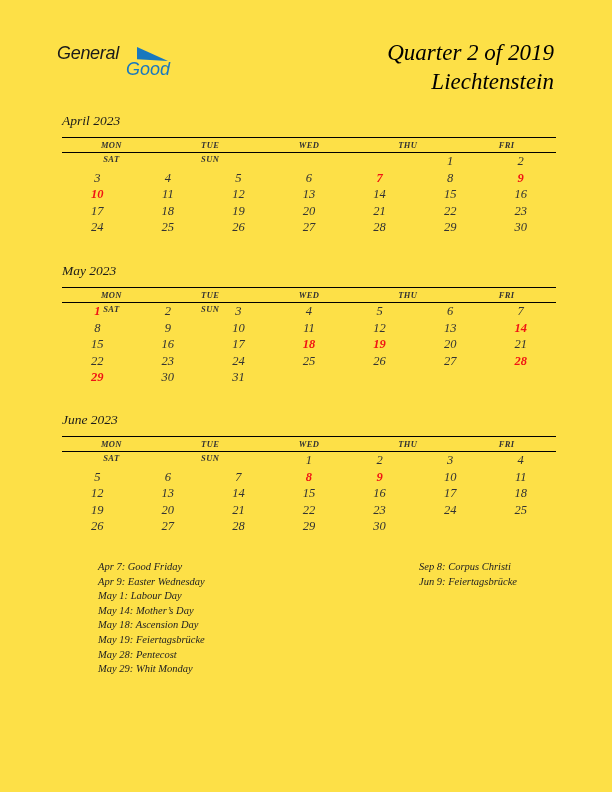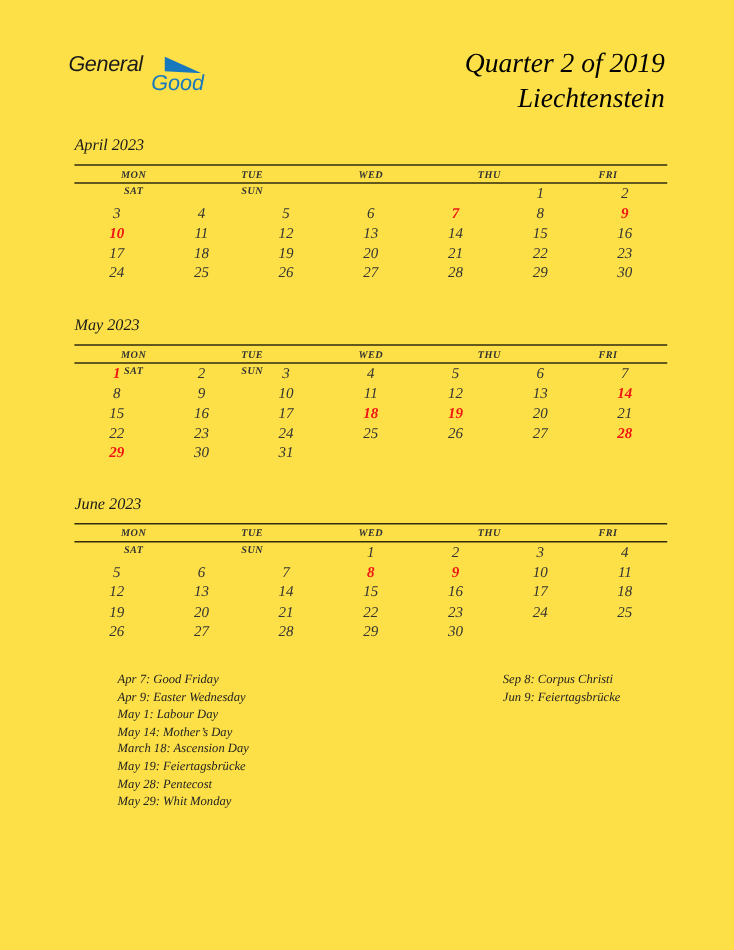--- a/index.html
+++ b/index.html
@@ -234,21 +234,21 @@
           <div class="day-cell"></div>
         </div>
       </div>
     </div>
 
   <div class="holiday-col left" id="holidays-left">
       <div class="holiday-item">Apr 7: Good Friday</div>
       <div class="holiday-item">Apr 9: Easter Wednesday</div>
       <div class="holiday-item">May 1: Labour Day</div>
       <div class="holiday-item">May 14: Mother’s Day</div>
-      <div class="holiday-item">March 18: Ascension Day</div>
+      <div class="holiday-item">May 18: Ascension Day</div>
       <div class="holiday-item">May 19: Feiertagsbrücke</div>
       <div class="holiday-item">May 28: Pentecost</div>
       <div class="holiday-item">May 29: Whit Monday</div>
     </div>
   <div class="holiday-col right" id="holidays-right">
       <div class="holiday-item">Sep 8: Corpus Christi</div>
       <div class="holiday-item">Jun 9: Feiertagsbrücke</div>
     </div>
 
 </div>

